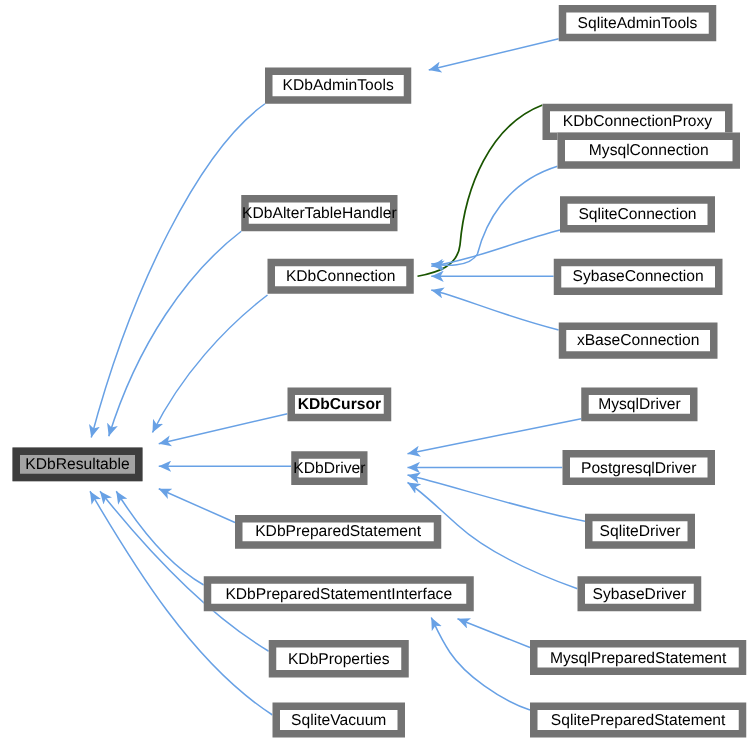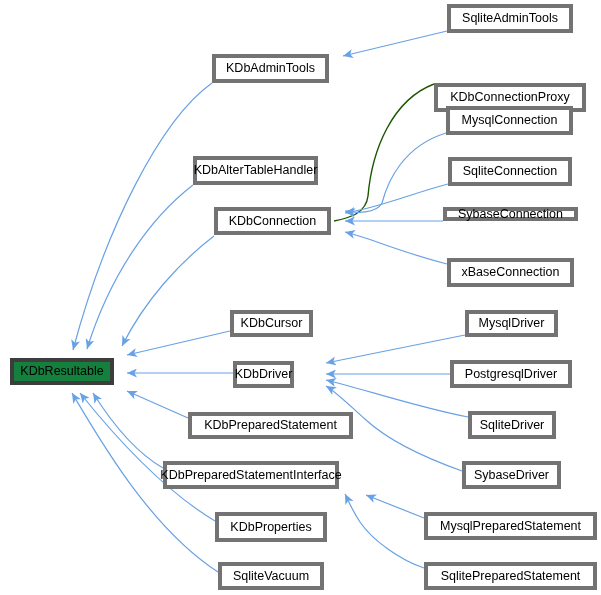--- a/index.html
+++ b/index.html
@@ -7,34 +7,34 @@
     position:relative;
     width:601px;height:595px;
     background:#ffffff;
     font-family:"Liberation Sans", sans-serif;
     overflow:hidden;
   }
   #edges{position:absolute;left:0;top:0;width:601px;height:595px;}
   .node{
     position:absolute;
     box-sizing:border-box;
-    border:4px solid #737373;
+    border:6px solid #737373;
     background:#ffffff;
     color:#000000;
     font-size:12.5px;
     line-height:1;
     display:flex;
     align-items:center;
     justify-content:center;
     white-space:nowrap;
     letter-spacing:0px;
     z-index:5;
   }
   .node.root{
-    background:#15803d;
+    background:#a3a3a3;
     border-color:#3d3d3d;
   }
   .node span{display:block;}
 </style>
 </head>
 <body>
 
 <div id="stage">
 
   <svg id="edges" viewBox="0 0 601 595" xmlns="http://www.w3.org/2000/svg">
@@ -97,51 +97,51 @@
       </div>
       <div class="node" style="left: 212px; top: 54px; width: 117px; height: 29px;">
         <span>KDbAdminTools</span>
       </div>
       <div class="node" style="left: 193px; top: 156px; width: 125px; height: 29px;">
         <span>KDbAlterTableHandler</span>
       </div>
       <div class="node" style="left: 214px; top: 207px; width: 117px; height: 28px;">
         <span>KDbConnection</span>
       </div>
-      <div class="node" style="left: 230px; top: 310px; width: 83px; height: 27px;">
+      <div class="node" style="left: 230px; top: 310px; width: 83px; height: 27px; font-weight: bold;">
         <span>KDbCursor</span>
       </div>
       <div class="node" style="left: 233px; top: 361px; width: 61px; height: 27px;">
         <span>KDbDriver</span>
       </div>
       <div class="node" style="left: 188px; top: 412px; width: 165px; height: 27px;">
         <span>KDbPreparedStatement</span>
       </div>
-      <div class="node" style="left: 163px; top: 461px; width: 176px; height: 28px;">
+      <div class="node" style="left: 163px; top: 461px; width: 216px; height: 28px;">
         <span>KDbPreparedStatementInterface</span>
       </div>
       <div class="node" style="left: 215px; top: 512px; width: 112px; height: 30px;">
         <span>KDbProperties</span>
       </div>
       <div class="node" style="left: 218px; top: 562px; width: 106px; height: 28px;">
         <span>SqliteVacuum</span>
       </div>
       <div class="node" style="left: 447px; top: 4px; width: 126px; height: 29px;">
         <span>SqliteAdminTools</span>
       </div>
       <div class="node" style="left: 434px; top: 55px; width: 152px; height: 29px; margin-top: 28px;">
         <span>KDbConnectionProxy</span>
       </div>
-      <div class="node" style="left: 446px; top: 106px; width: 127px; height: 29px;">
+      <div class="node" style="left: 446px; top: 106px; width: 146px; height: 29px;">
         <span>MysqlConnection</span>
       </div>
       <div class="node" style="left: 448px; top: 157px; width: 124px; height: 29px;">
         <span>SqliteConnection</span>
       </div>
-      <div class="node" style="left: 443px; top: 207px; width: 135px; height: 14px;">
+      <div class="node" style="left: 443px; top: 207px; width: 135px; height: 29px;">
         <span>SybaseConnection</span>
       </div>
       <div class="node" style="left: 447px; top: 258px; width: 127px; height: 29px;">
         <span>xBaseConnection</span>
       </div>
       <div class="node" style="left: 465px; top: 310px; width: 93px; height: 27px;">
         <span>MysqlDriver</span>
       </div>
       <div class="node" style="left: 450px; top: 360px; width: 122px; height: 28px; justify-content: center;">
         <span>PostgresqlDriver</span>

